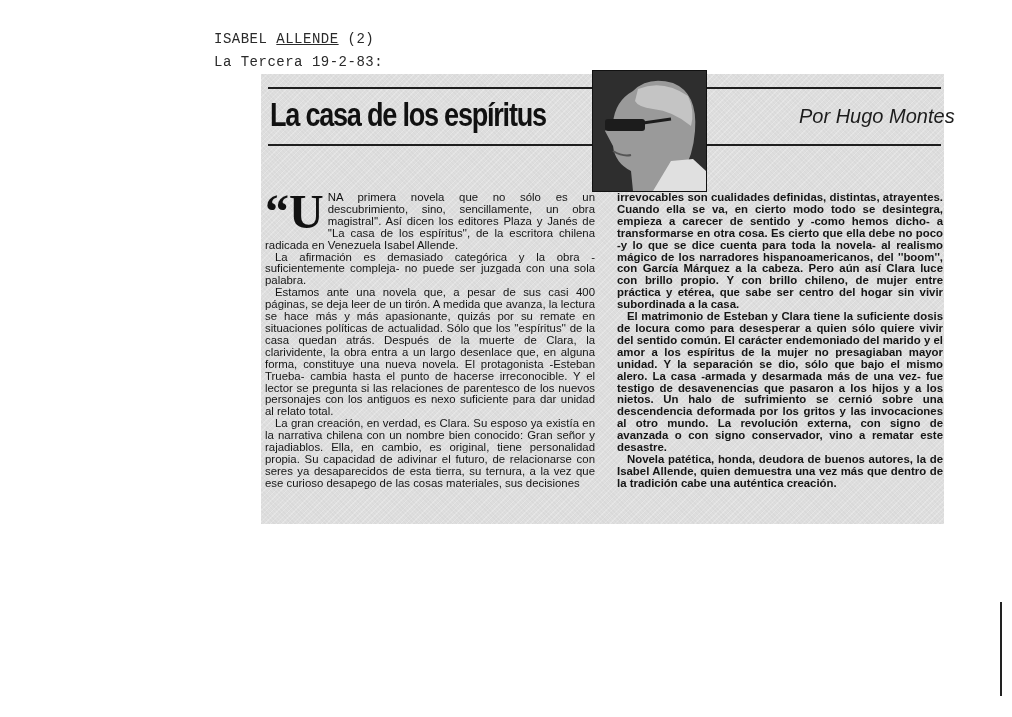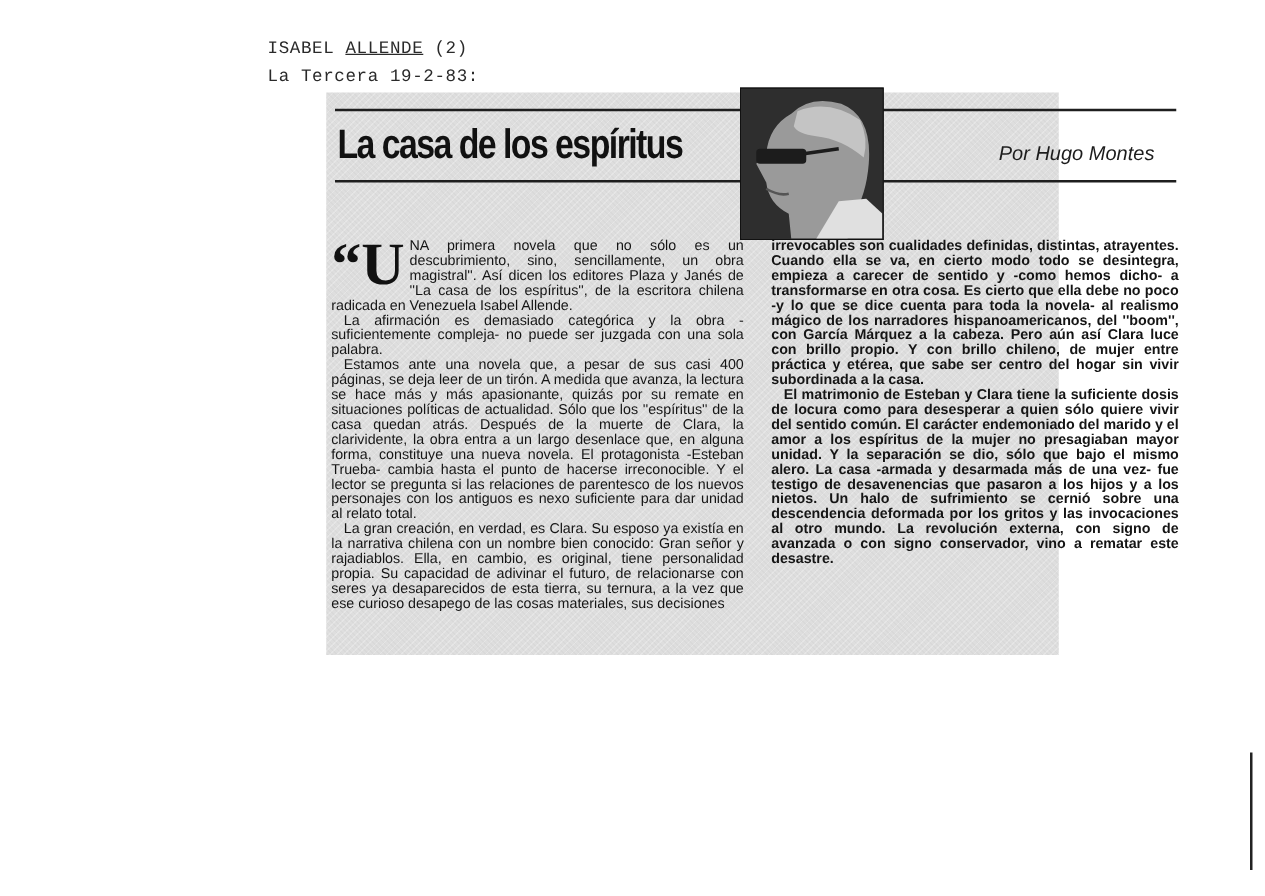--- a/index.html
+++ b/index.html
@@ -8,38 +8,38 @@
     font-family:"Liberation Sans", sans-serif; color:#1a1a1a;
   }
   .typed {
     position:absolute; left:214px; font-family:"Liberation Mono", monospace;
     font-size:14px; color:#2a2a2a; letter-spacing:0.5px; white-space:nowrap;
   }
   #typed-line-1 { top:31px; }
   #typed-line-2 { top:54px; }
   .u { text-decoration:underline; }
   .clipping {
-    position:absolute; left:261px; top:74px; width:586px; height:450px;
+    position:absolute; left:261px; top:74px; width:683px; height:450px;
     background:#dedede;
     background-image:
       repeating-linear-gradient(45deg, rgba(0,0,0,0.025) 0 1px, transparent 1px 3px),
       repeating-linear-gradient(-45deg, rgba(255,255,255,0.25) 0 1px, transparent 1px 4px);
   }
   .hrule { position:absolute; height:2px; background:#1e1e1e; }
   #rule-top-left { left:7px; top:13px; width:324px; }
   #rule-bottom-left { left:7px; top:70px; width:324px; }
   #rule-top-right { left:444px; top:13px; width:236px; }
   #rule-bottom-right { left:444px; top:70px; width:236px; }
   .headline {
     position:absolute; left:9px; top:22px; font-family:"Liberation Sans", sans-serif;
     font-weight:bold; font-size:33px; color:#111; letter-spacing:-1.5px;
     transform:scaleX(0.82); transform-origin:left center; white-space:nowrap;
   }
   .byline {
-    position:absolute; left:538px; top:41px; font-style:italic; font-size:16px;
+    position:absolute; left:538px; top:31px; font-style:italic; font-size:20px;
     color:#1c1c1c; white-space:nowrap;
   }
   .photo {
     position:absolute; left:331px; top:-4px; width:113px; height:120px;
     background:#3a3a3a; border:1px solid #111; overflow:hidden;
   }
   .col {
     position:absolute; top:118px; width:330px; font-size:11.4px; line-height:11.9px;
     text-align:justify; color:#141414;
   }
@@ -86,16 +86,17 @@
   <div id="col-left" class="col">
     <p class="first"><span class="dropcap">“U</span><span>NA primera novela que no sólo es un descubrimiento, sino, sencillamente, un obra magistral''. Así dicen los editores Plaza y Janés de ''La casa de los espíritus'', de la escritora chilena radicada en Venezuela Isabel Allende.</span></p>
     <p>La afirmación es demasiado categórica y la obra -suficientemente compleja- no puede ser juzgada con una sola palabra.</p>
     <p>Estamos ante una novela que, a pesar de sus casi 400 páginas, se deja leer de un tirón. A medida que avanza, la lectura se hace más y más apasionante, quizás por su remate en situaciones políticas de actualidad. Sólo que los ''espíritus'' de la casa quedan atrás. Después de la muerte de Clara, la clarividente, la obra entra a un largo desenlace que, en alguna forma, constituye una nueva novela. El protagonista -Esteban Trueba- cambia hasta el punto de hacerse irreconocible. Y el lector se pregunta si las relaciones de parentesco de los nuevos personajes con los antiguos es nexo suficiente para dar unidad al relato total.</p>
     <p>La gran creación, en verdad, es Clara. Su esposo ya existía en la narrativa chilena con un nombre bien conocido: Gran señor y rajadiablos. Ella, en cambio, es original, tiene personalidad propia. Su capacidad de adivinar el futuro, de relacionarse con seres ya desaparecidos de esta tierra, su ternura, a la vez que ese curioso desapego de las cosas materiales, sus decisiones</p>
   </div>
 
   <div id="col-right" class="col">
     <p class="first">irrevocables son cualidades definidas, distintas, atrayentes. Cuando ella se va, en cierto modo todo se desintegra, empieza a carecer de sentido y -como hemos dicho- a transformarse en otra cosa. Es cierto que ella debe no poco -y lo que se dice cuenta para toda la novela- al realismo mágico de los narradores hispanoamericanos, del ''boom'', con García Márquez a la cabeza. Pero aún así Clara luce con brillo propio. Y con brillo chileno, de mujer entre práctica y etérea, que sabe ser centro del hogar sin vivir subordinada a la casa.</p>
     <p>El matrimonio de Esteban y Clara tiene la suficiente dosis de locura como para desesperar a quien sólo quiere vivir del sentido común. El carácter endemoniado del marido y el amor a los espíritus de la mujer no presagiaban mayor unidad. Y la separación se dio, sólo que bajo el mismo alero. La casa -armada y desarmada más de una vez- fue testigo de desavenencias que pasaron a los hijos y a los nietos. Un halo de sufrimiento se cernió sobre una descendencia deformada por los gritos y las invocaciones al otro mundo. La revolución externa, con signo de avanzada o con signo conservador, vino a rematar este desastre.</p>
+    <p>Novela patética, honda, deudora de buenos autores, la de Isabel Allende, quien demuestra una vez más que dentro de la tradición cabe una auténtica creación.</p>
   </div>
 </div>
 
 <div class="vline"></div>
 
 </body></html>

